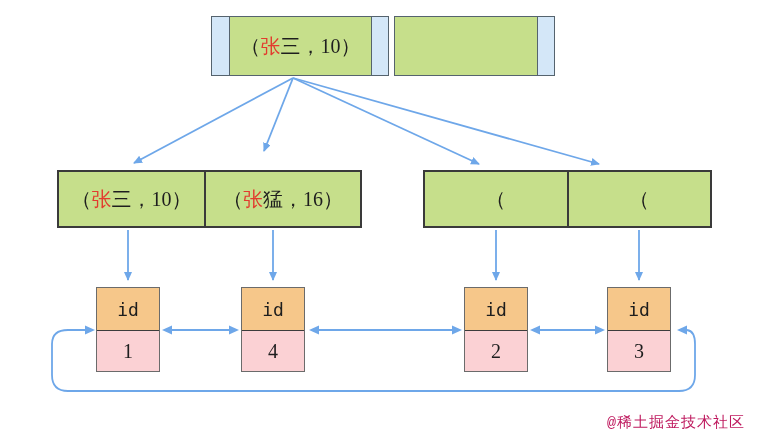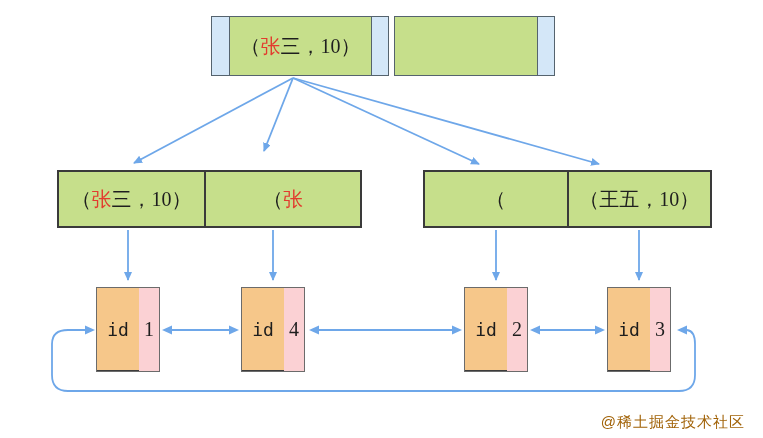--- a/index.html
+++ b/index.html
@@ -30,29 +30,29 @@
   .left-node{left:57px;top:170px;width:305px;}
   .left-node .cell:first-child{width:145px;}
   .left-node .cell:last-child{flex:1;}
   .right-node{left:423px;top:170px;width:289px;}
   .right-node .cell{flex:1;}
 
   .hl{color:#e23b2e;}
 
   
   .leaf{position:absolute;top:287px;width:64px;height:85px;border:1.5px solid #6b6b6b;
-        box-sizing:border-box;display:flex;flex-direction:row;}
+        box-sizing:border-box;display:flex;flex-direction:column;}
   .leaf-header{flex:0 0 42px;background:#f6c78a;border-bottom:1.5px solid #3c3c3c;
         display:flex;align-items:center;justify-content:center;
         font-family:"DejaVu Sans Mono","Liberation Mono",monospace;font-size:18px;}
   .leaf-value{flex:1;background:#fbd1d4;display:flex;align-items:center;justify-content:center;
         font-size:20px;}
 
-  .watermark{position:absolute;right:18px;bottom:6px;font-size:15px;color:#a16207;
-        font-family:Liberation Sans, sans-serif;letter-spacing:1px;}
+  .watermark{position:absolute;right:18px;bottom:6px;font-size:15px;color:#be185d;
+        font-family:Liberation Mono, monospace;letter-spacing:1px;}
 </style>
 </head>
 <body>
 
 <div class="canvas">
 
   <svg class="arrow-layer" viewBox="0 0 763 438">
     <defs>
       <marker id="ah" orient="auto" markerUnits="userSpaceOnUse" markerWidth="11" markerHeight="10" refX="8" refY="4">
         <path d="M0,0 L9,4 L0,8 Z" fill="#6ea7e9"></path>
@@ -109,32 +109,32 @@
 
   <div class="inode left-node">
     <div class="cell">
         <span>（</span>
         <span class="hl">张</span>
         <span>三，10）</span>
       </div>
     <div class="cell">
         <span>（</span>
         <span class="hl">张</span>
+        <span>猛，16）</span>
       </div>
   </div>
 
   <div class="inode right-node">
     <div class="cell">
         <span>（</span>
         <span class="hl"></span>
       </div>
     <div class="cell">
         <span>（</span>
         <span class="hl"></span>
-        <span>王五，10）</span>
       </div>
   </div>
 
   <div class="leaf" style="left:96px;">
     <div class="leaf-header">id</div>
     <div class="leaf-value">1</div>
   </div>
   <div class="leaf" style="left:241px;">
     <div class="leaf-header">id</div>
     <div class="leaf-value">4</div>

